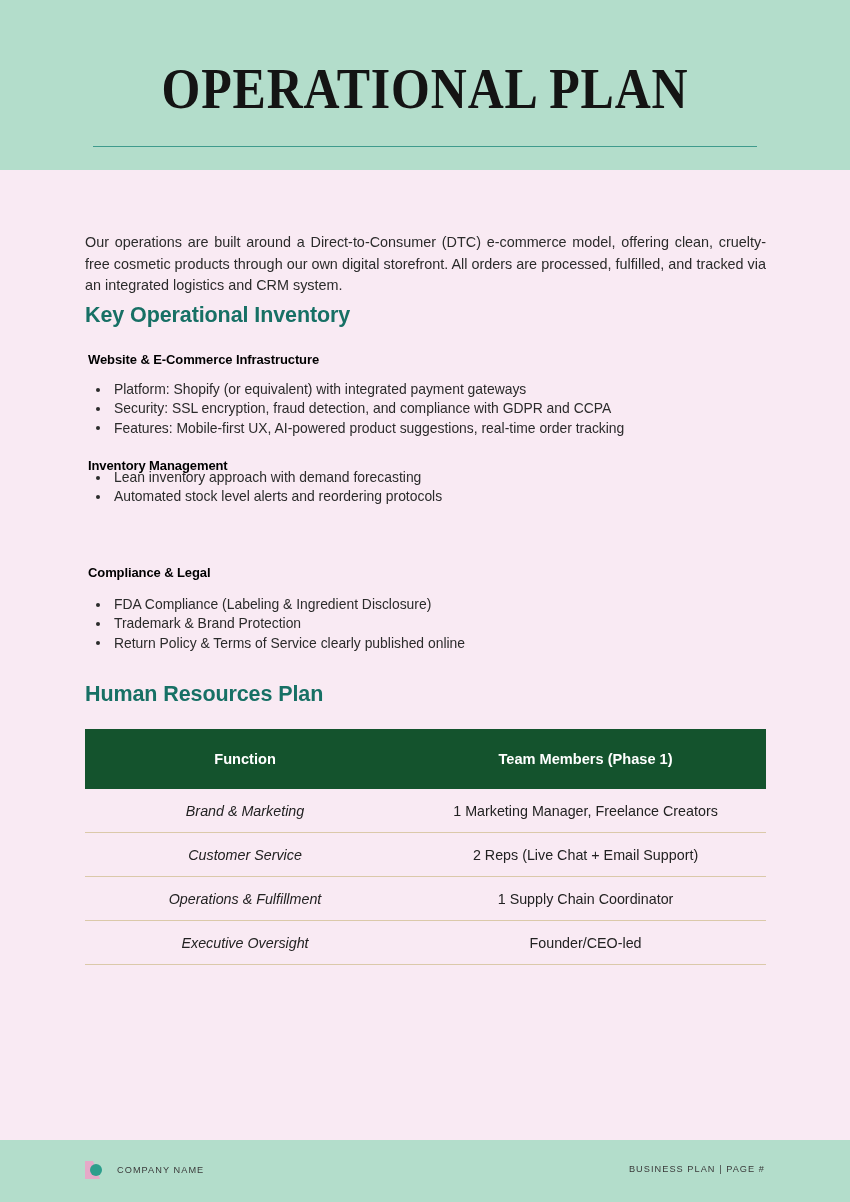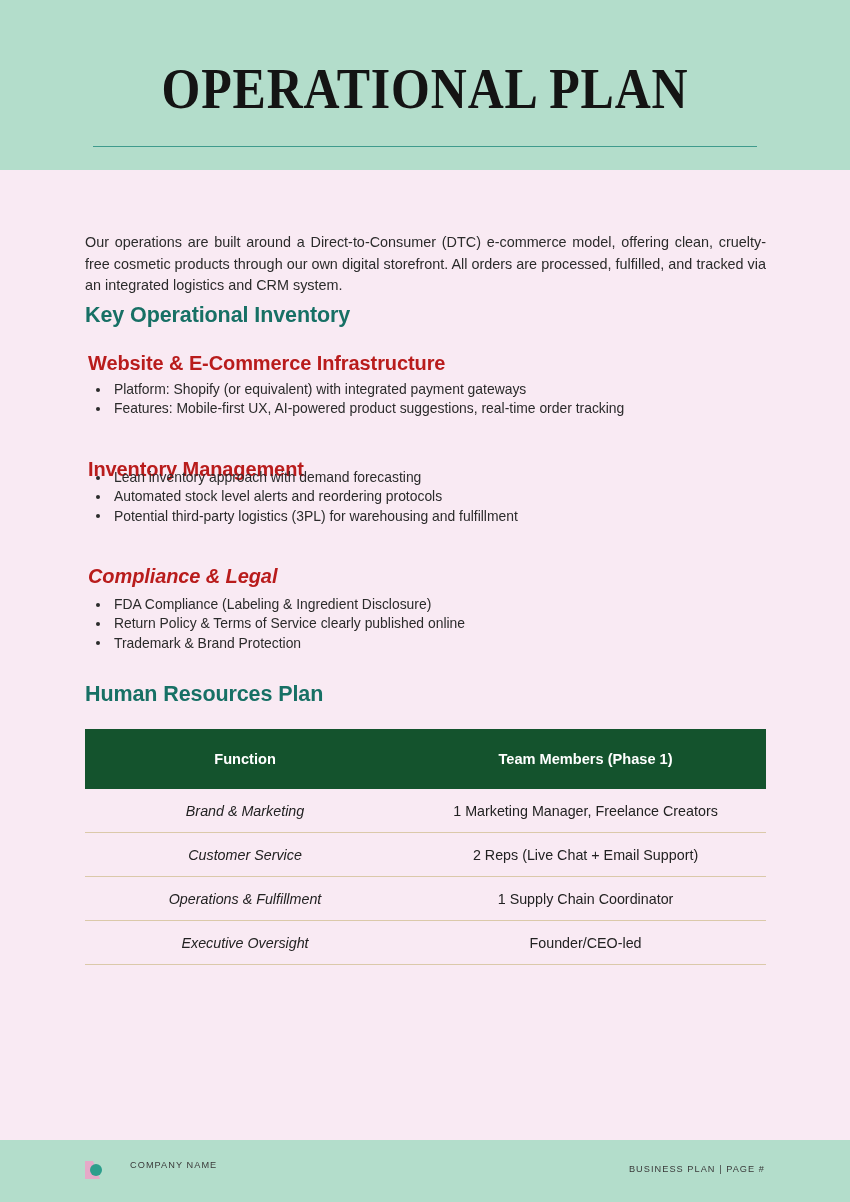--- a/index.html
+++ b/index.html
@@ -82,23 +82,23 @@
     font-weight: 700;
     color: #177065;
     letter-spacing: -0.1px;
   }
   #heading-key { top: 133px; }
   #heading-hr  { top: 504px; margin-top: 8px; }
 
   .sub-heading {
     position: absolute;
     left: 88px;
-    font-size: 20px;
+    font-size: 13px;
     font-weight: 700;
-    color: #b91c1c;
+    color: #000000;
     letter-spacing: -0.1px;
   }
 
   .bullets {
     position: absolute;
     left: 88px;
     margin: 0;
     padding: 0;
     list-style: none;
     width: 690px;
@@ -119,21 +119,21 @@
     height: 4px;
     border-radius: 50%;
     background: #2b2b2b;
   }
 
   
   #block-website   { top: 182px; }
   #bl-website      { top: 210px; }
   #block-inventory { top: 288px; }
   #bl-inventory    { top: 298px; }
-  #block-compliance{ top: 395px; font-style: italic; }
+  #block-compliance{ top: 395px; }
   #bl-compliance   { top: 425px; }
 
   
   .hr-table {
     position: absolute;
     top: 559px;
     left: 85px;
     width: 681px;
     border-collapse: collapse;
     table-layout: fixed;
@@ -167,22 +167,22 @@
     bottom: 0;
     width: 850px;
     height: 62px;
     background: #b3ddcb;
   }
   .footer-left {
     position: absolute;
     left: 85px;
     top: 20px;
     display: flex;
-    align-items: flex-start;
-    gap: 22px;
+    align-items: center;
+    gap: 9px;
   }
   .logo-mark {
     position: relative;
     width: 23px;
     height: 19px;
   }
   .logo-rect {
     position: absolute;
     left: 0;
     top: 1px;
@@ -235,35 +235,35 @@
 
   <div class="content">
 
     <p class="intro">Our operations are built around a Direct-to-Consumer (DTC) e-commerce model, offering clean, cruelty-free cosmetic products through our own digital storefront. All orders are processed, fulfilled, and tracked via an integrated logistics and CRM system.</p>
 
     <div class="section-heading" id="heading-key">Key Operational Inventory</div>
 
     <div class="sub-heading" id="block-website">Website &amp; E-Commerce Infrastructure</div>
     <ul class="bullets" id="bl-website">
       <li>Platform: Shopify (or equivalent) with integrated payment gateways</li>
+      <li>Security: SSL encryption, fraud detection, and compliance with GDPR and CCPA</li>
       <li>Features: Mobile-first UX, AI-powered product suggestions, real-time order tracking</li>
     </ul>
 
     <div class="sub-heading" id="block-inventory">Inventory Management</div>
     <ul class="bullets" id="bl-inventory">
       <li>Lean inventory approach with demand forecasting</li>
       <li>Automated stock level alerts and reordering protocols</li>
-      <li>Potential third-party logistics (3PL) for warehousing and fulfillment</li>
     </ul>
 
     <div class="sub-heading" id="block-compliance">Compliance &amp; Legal</div>
     <ul class="bullets" id="bl-compliance">
       <li>FDA Compliance (Labeling &amp; Ingredient Disclosure)</li>
+      <li>Trademark &amp; Brand Protection</li>
       <li>Return Policy &amp; Terms of Service clearly published online</li>
-      <li>Trademark &amp; Brand Protection</li>
     </ul>
 
     <div class="section-heading" id="heading-hr">Human Resources Plan</div>
 
     <table class="hr-table">
       <colgroup>
         <col class="c1">
         <col class="c2">
       </colgroup>
       <thead>

